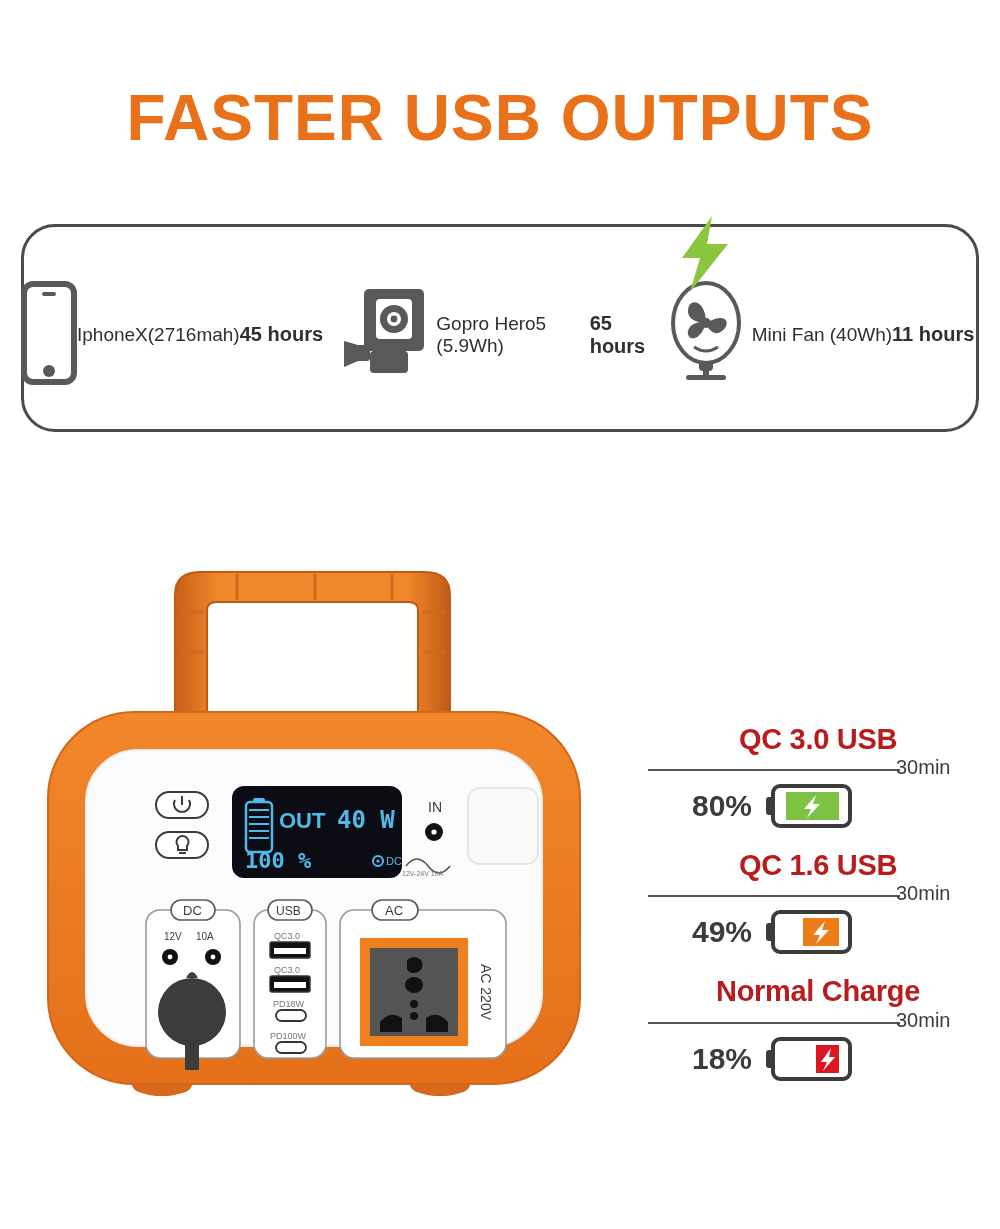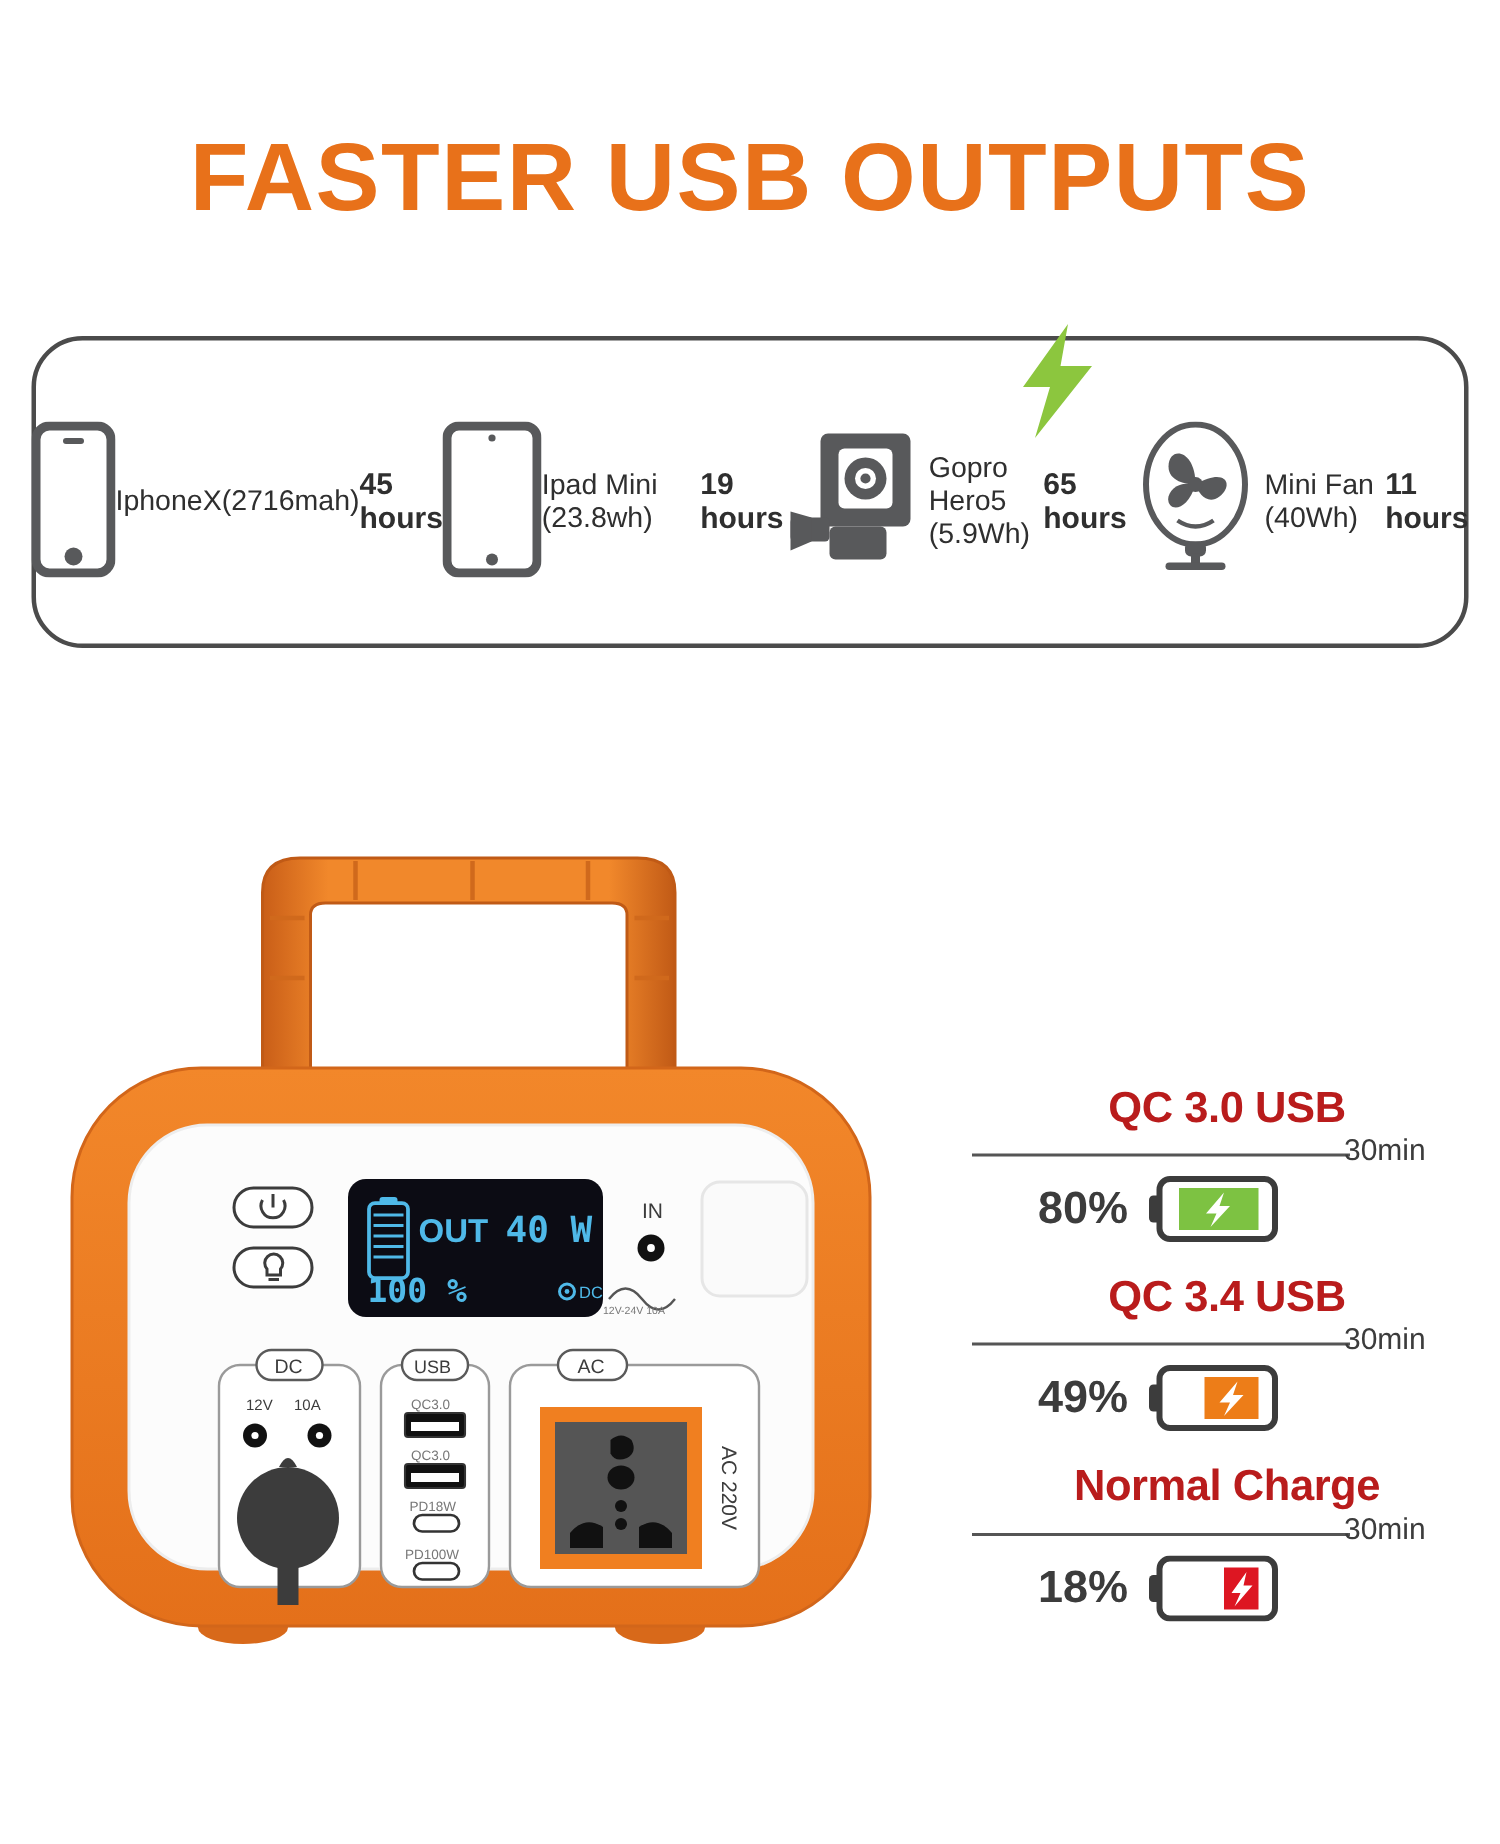--- a/index.html
+++ b/index.html
@@ -100,31 +100,20 @@
           <rect x="3" y="3" width="50" height="98" rx="9" fill="none" stroke="#58595B" stroke-width="6"></rect>
           <rect x="21" y="11" width="14" height="4" rx="2" fill="#58595B"></rect>
           <ellipse cx="28" cy="90" rx="6" ry="6" fill="#58595B"></ellipse>
           <rect x="11" y="21" width="34" height="58" fill="none" stroke="#58595B" stroke-width="0"></rect>
         </svg>
       </div>
       <div class="device-name">IphoneX(2716mah)</div>
       <div class="device-hours">45 hours</div>
     </div>
 
-    <div class="device">
-      <div class="device-icon">
-        <svg width="66" height="104" viewBox="0 0 66 104">
-          <rect x="3" y="3" width="60" height="98" rx="8" fill="none" stroke="#58595B" stroke-width="6"></rect>
-          <circle cx="33" cy="11" r="2.4" fill="#58595B"></circle>
-          <circle cx="33" cy="92" r="4" fill="#58595B"></circle>
-        </svg>
-      </div>
-      <div class="device-name">Ipad Mini (23.8wh)</div>
-      <div class="device-hours">19 hours</div>
-    </div>
 
     <div class="device">
       <div class="device-icon">
         <svg width="96" height="100" viewBox="0 0 96 100">
           <rect x="24" y="6" width="60" height="62" rx="5" fill="#58595B"></rect>
           <rect x="36" y="16" width="36" height="40" rx="4" fill="#ffffff"></rect>
           <circle cx="54" cy="36" r="14" fill="#58595B"></circle>
           <circle cx="54" cy="36" r="7" fill="#ffffff"></circle>
           <circle cx="54" cy="36" r="3.4" fill="#58595B"></circle>
           <rect x="30" y="68" width="38" height="22" rx="4" fill="#58595B"></rect>
@@ -302,21 +291,21 @@
             <rect x="0" y="13" width="9" height="18" rx="3" fill="#3c3c3c"></rect>
             <rect x="7" y="2" width="77" height="40" rx="7" fill="#fff" stroke="#3c3c3c" stroke-width="4"></rect>
             <rect x="20" y="8" width="53" height="28" fill="#7DC242"></rect>
             <polygon points="50,11 38,25 45,25 41,34 54,20 47,20" fill="#ffffff"></polygon>
           </svg>
         </div>
       </div>
     </div>
 
     <div class="charge-block">
-      <div class="charge-title">QC 3.4 USB</div>
+      <div class="charge-title">QC 1.6 USB</div>
       <div class="charge-rule">
         <div class="line"></div>
         <div class="mins">30min</div>
       </div>
       <div class="charge-row">
         <div class="charge-pct">49%</div>
         <div class="batt">
           <svg width="86" height="44" viewBox="0 0 86 44">
             <rect x="0" y="13" width="9" height="18" rx="3" fill="#3c3c3c"></rect>
             <rect x="7" y="2" width="77" height="40" rx="7" fill="#fff" stroke="#3c3c3c" stroke-width="4"></rect>

